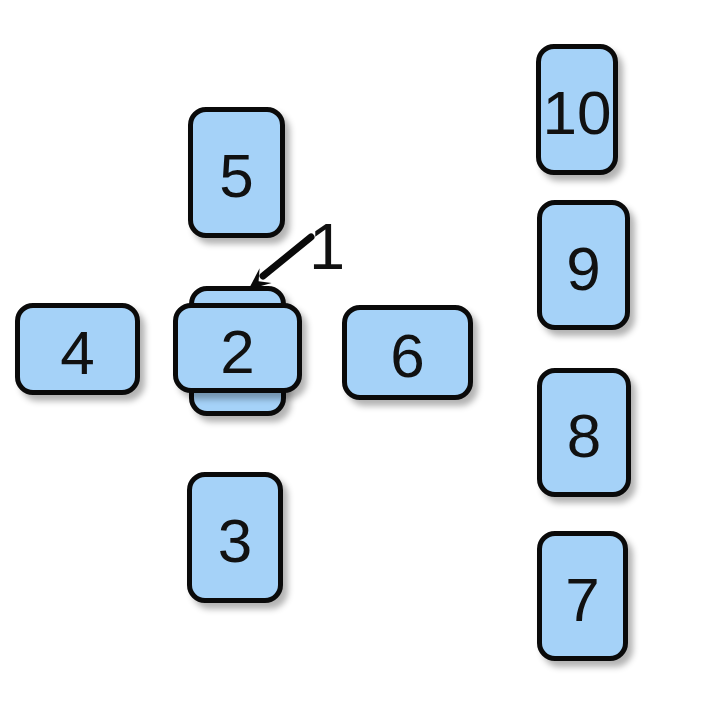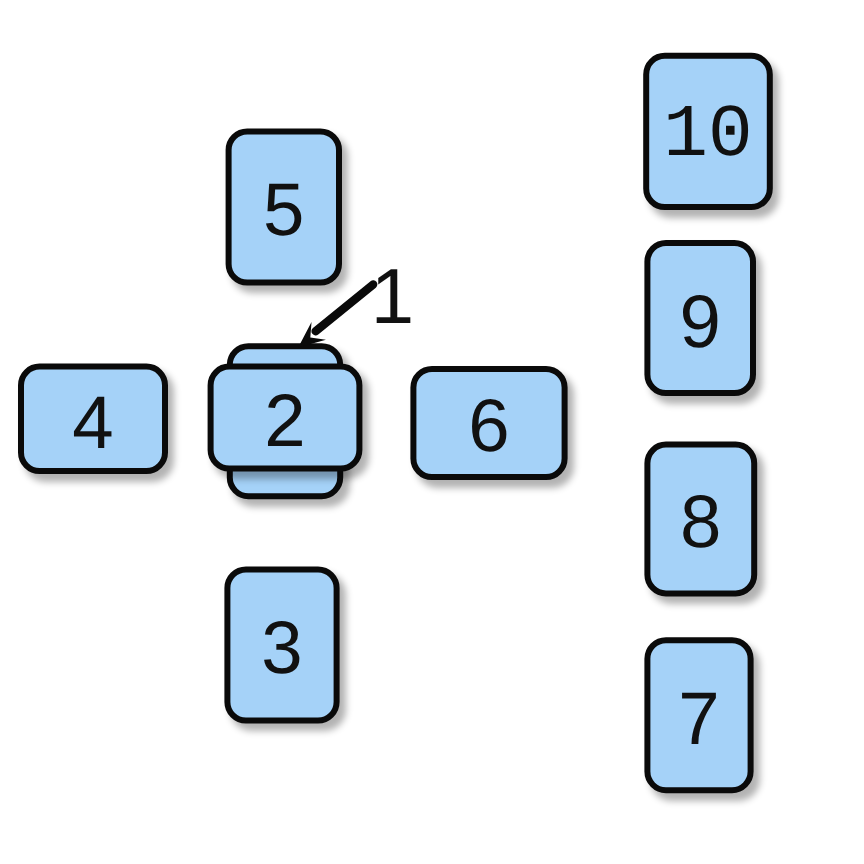--- a/index.html
+++ b/index.html
@@ -77,21 +77,21 @@
   </div>
 
   <div class="card" style="left:342px; top:305px; width:131px; height:95px;">
     <span class="num">6</span>
   </div>
 
   <div class="card" style="left:187px; top:472px; width:96px; height:131px;">
     <span class="num">3</span>
   </div>
 
-  <div class="card" style="left:536px; top:44px; width:108px; height:131px;font-family:Liberation Mono, monospace;">
+  <div class="card" style="left:536px; top:44px; width:82px; height:131px;">
     <span class="num">10</span>
   </div>
 
   <div class="card" style="left:537px; top:200px; width:93px; height:130px;">
     <span class="num">9</span>
   </div>
 
   <div class="card" style="left:537px; top:368px; width:94px; height:129px;">
     <span class="num">8</span>
   </div>

